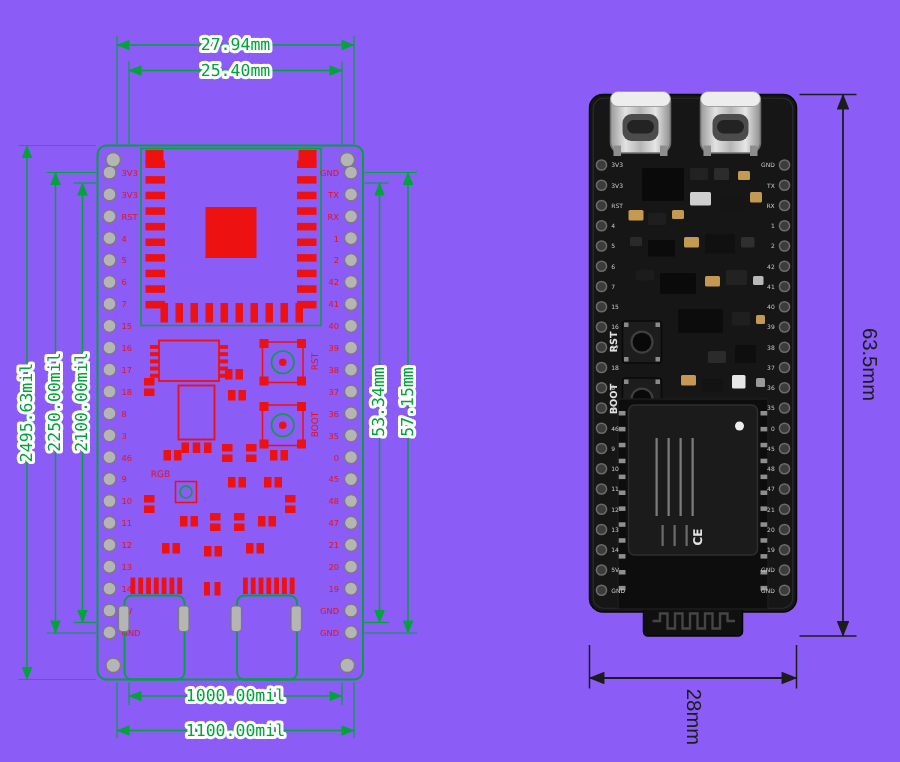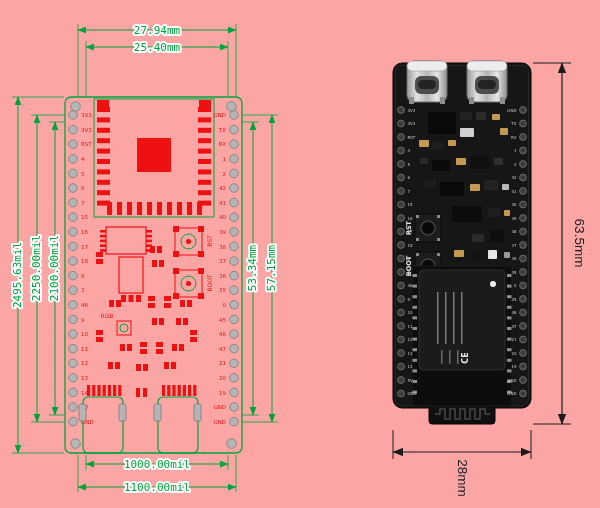--- a/index.html
+++ b/index.html
@@ -4,21 +4,21 @@
 <title>screenshot</title>
 <style>
   :root{
     --dim-green:#00a43a;
     --component-red:#ee1111;
     --pad-gray:#b5b5b5;
     --photo-dim:#1c1c1c;
     --pcb-black:#161616;
   }
   html,body{margin:0;padding:0;background:#ffffff;}
-  .canvas{position:relative;width:600px;height:508px;background:#fca5a5;overflow:hidden;}
+  .canvas{position:relative;width:600px;height:508px;background:#8b5cf6;overflow:hidden;}
   svg{display:block;}
   .gline{stroke:var(--dim-green);fill:none;}
   .gfill{fill:var(--dim-green);}
   .gdim{stroke:var(--dim-green);stroke-width:1;fill:none;}
   .gext{stroke:var(--dim-green);stroke-width:0.8;fill:none;}
   .red{fill:var(--component-red);}
   .rline{stroke:var(--component-red);fill:none;}
   .padfill{fill:var(--pad-gray);stroke:#7a7a7a;stroke-width:0.8;}
   .hole{fill:#3c3c3c;stroke:#6b6b6b;stroke-width:1;}
   .dim{font:11px "DejaVu Sans Mono", monospace;fill:var(--dim-green);text-anchor:middle;

